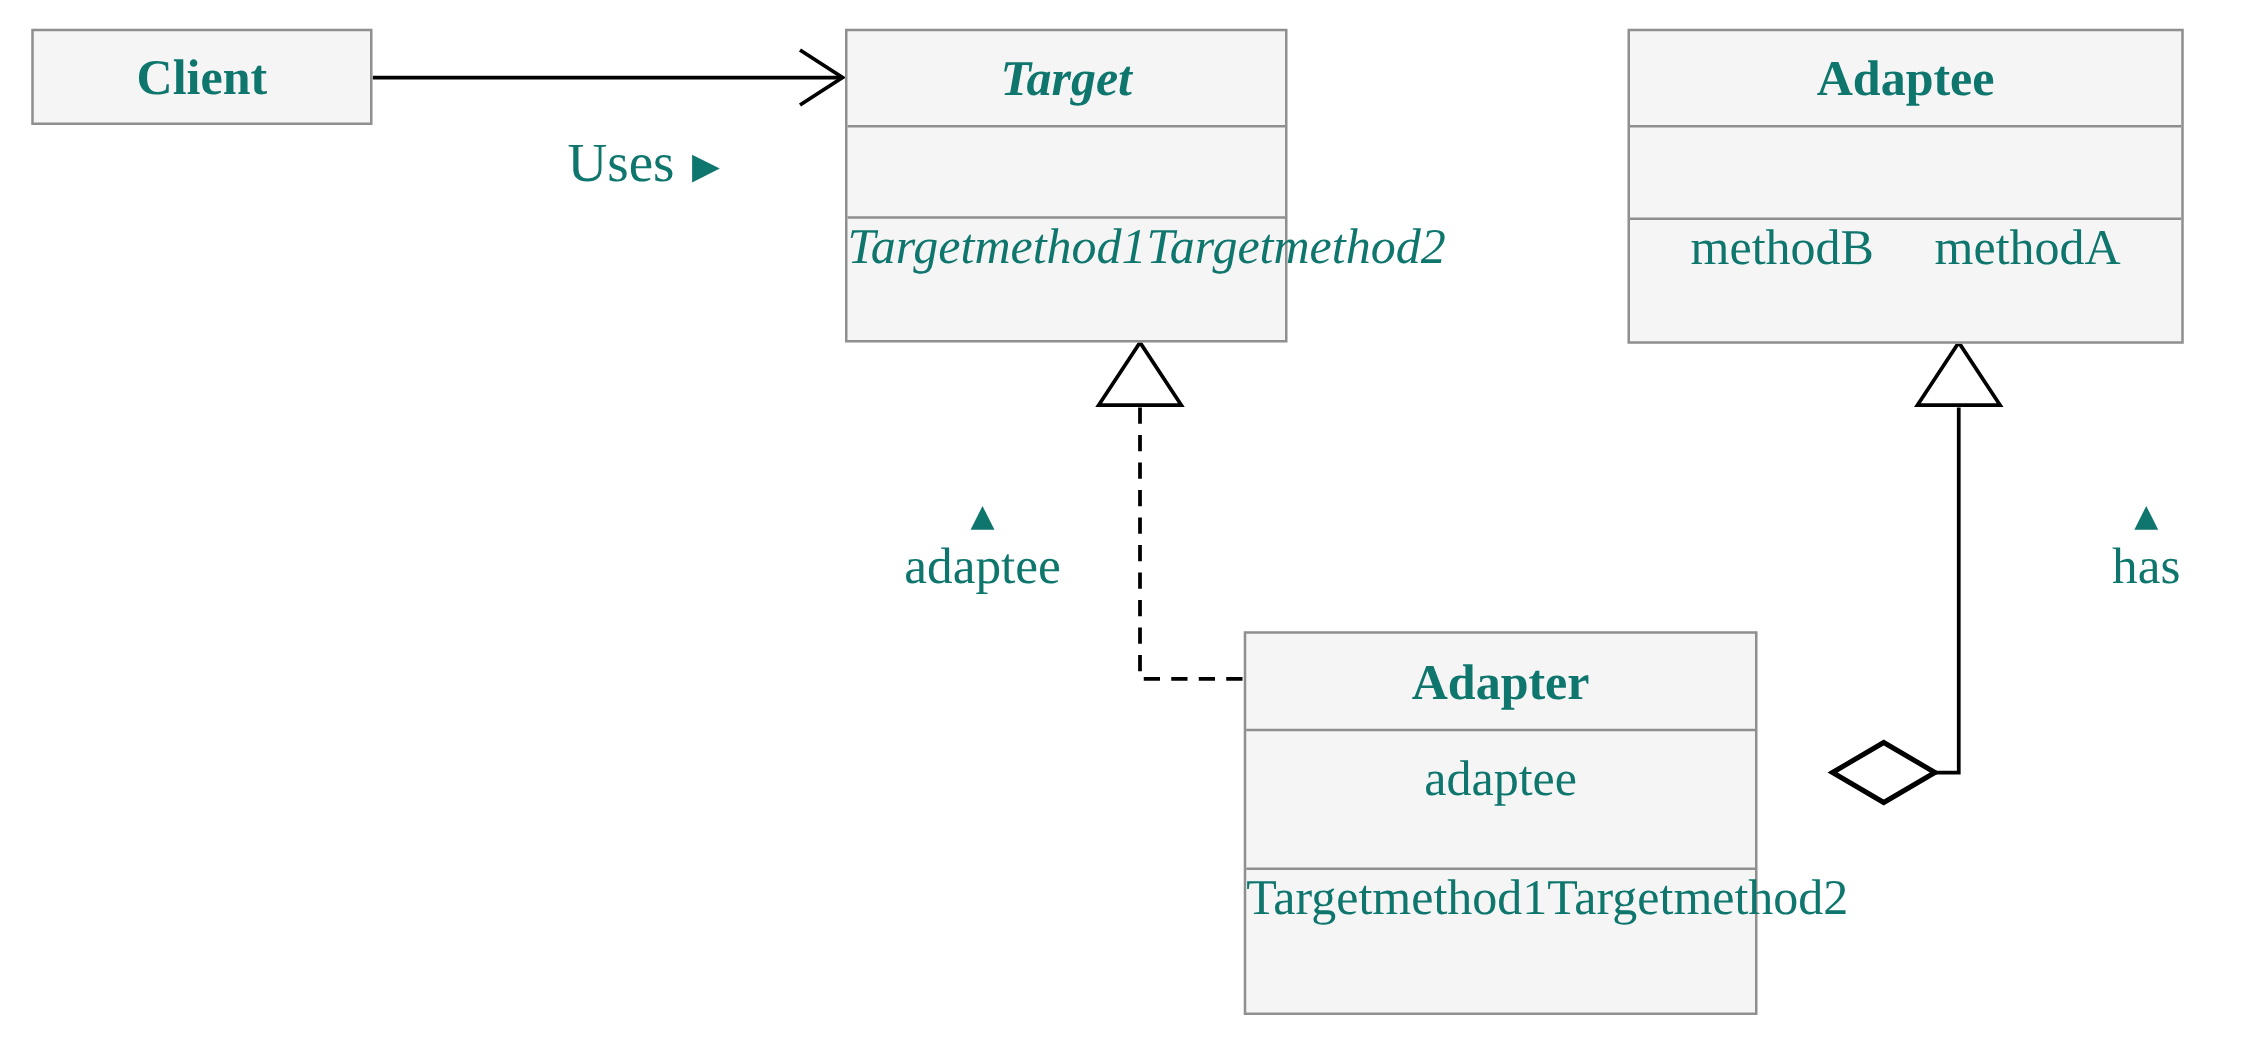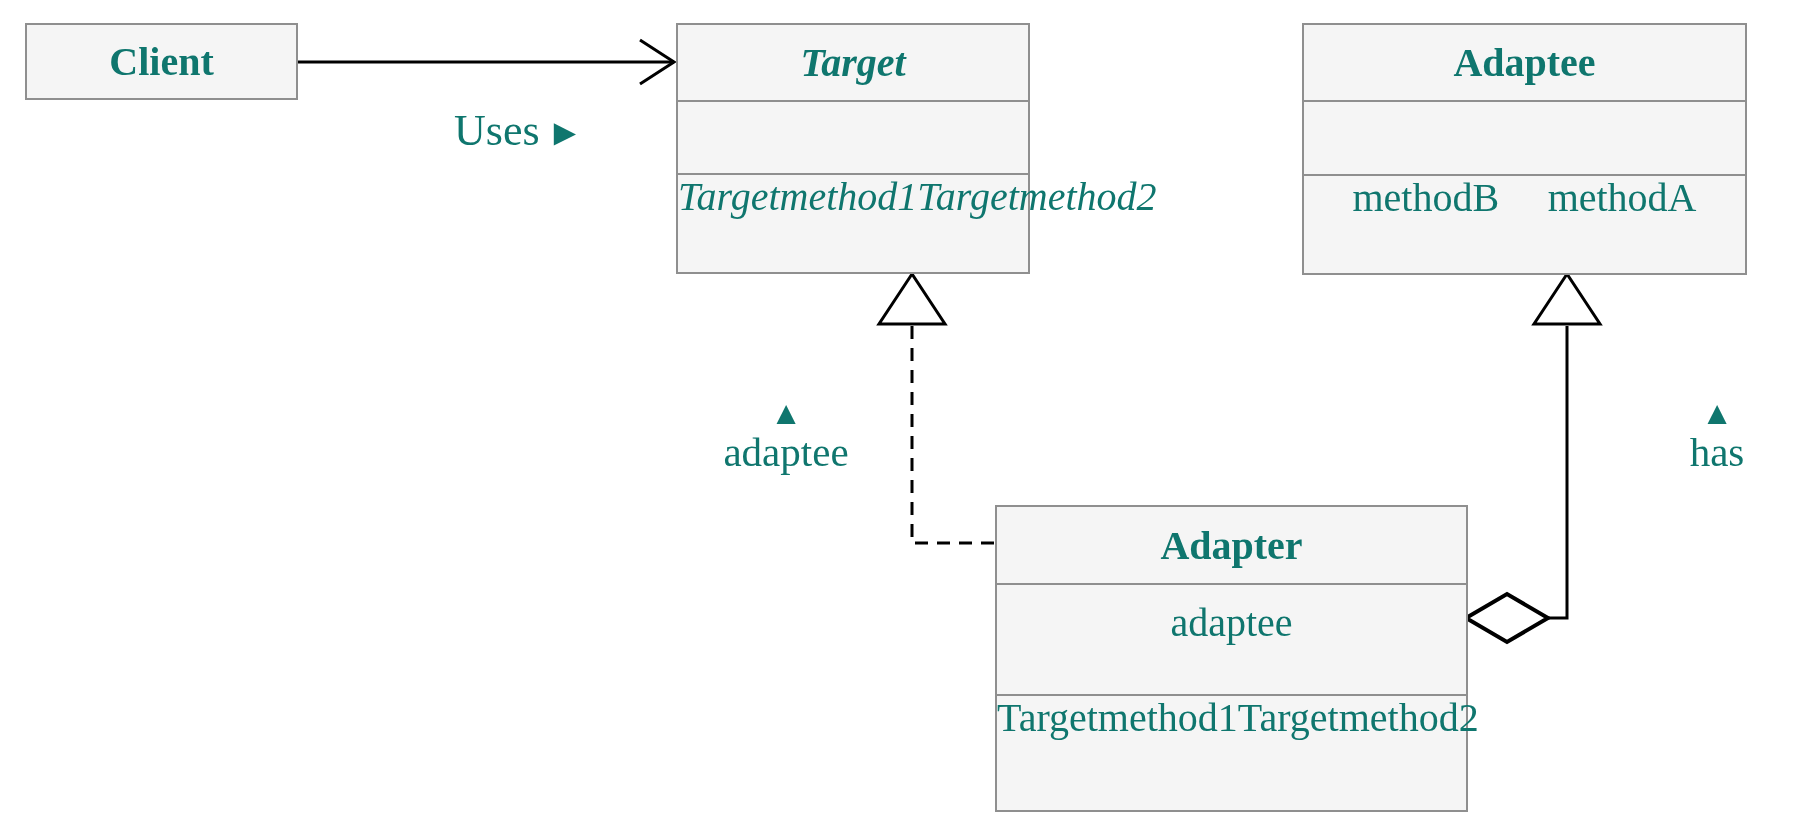--- a/index.html
+++ b/index.html
@@ -71,21 +71,21 @@
 
   <div class="uml-box" style="left:1302px;top:23px;width:445px;height:252px;">
     <div class="uml-title sec first" style="height:75px;">Adaptee</div>
     <div class="sec" style="height:40px;"></div>
     <div class="sec methods">
       <div class="uml-line">methodB</div>
       <div class="uml-line">methodA</div>
     </div>
   </div>
 
-  <div class="uml-box" style="left:995px;top:505px;width:473px;height:307px;">
+  <div class="uml-box" style="left:995px;top:505px;width:411px;height:307px;">
     <div class="uml-title sec first" style="height:76px;">Adapter</div>
     <div class="sec field-row" style="height:77px;">adaptee</div>
     <div class="sec methods">
       <div class="uml-line">Targetmethod1</div>
       <div class="uml-line">Targetmethod2</div>
     </div>
   </div>
 
   <div class="rel-label" style="left:420px;top:104px;width:190px;height:52px;">
     <span class="word">Uses</span>

